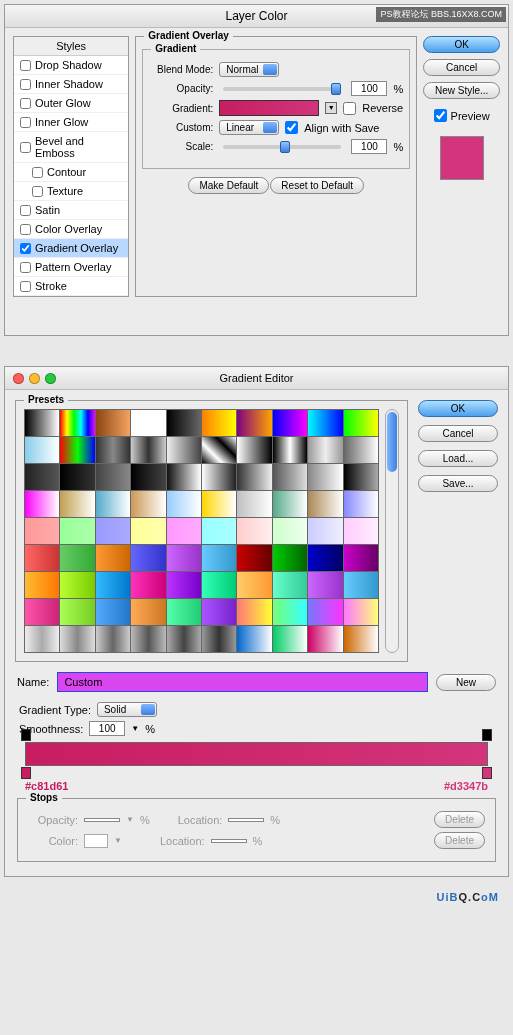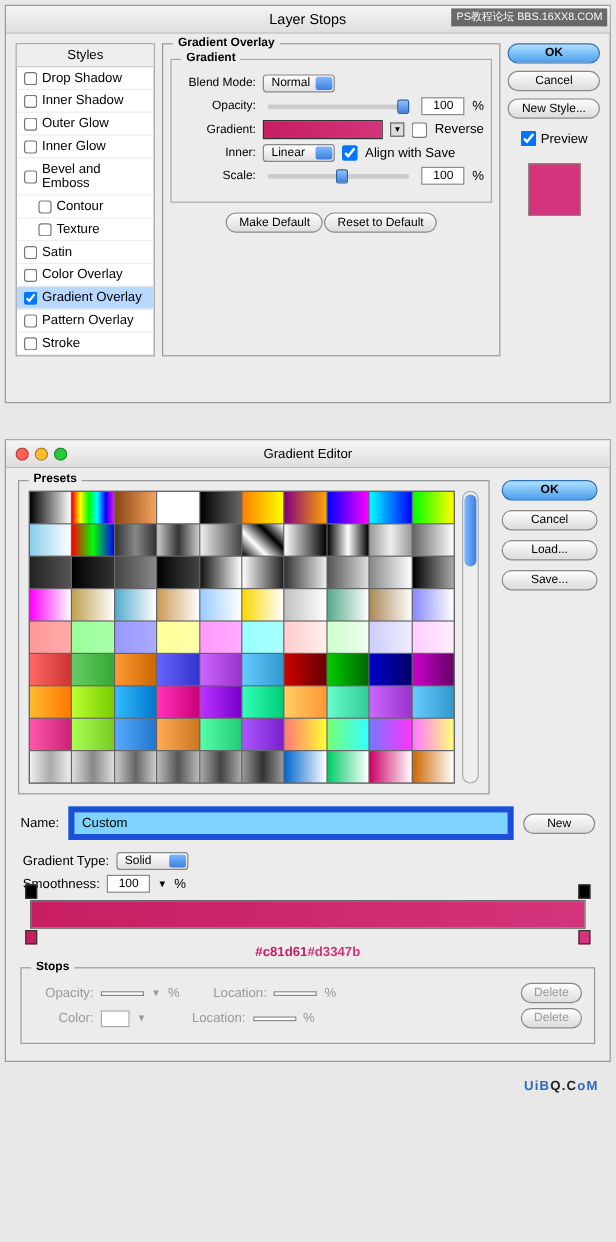--- a/index.html
+++ b/index.html
@@ -23,60 +23,60 @@
 .select::after { content: ""; position: absolute; right: 1px; top: 1px; bottom: 1px; width: 14px; background: linear-gradient(#7fb8ff,#3d7fe0); border-radius: 2px; }
 .slider { flex: 1; height: 4px; background: #ccc; border-radius: 2px; position: relative; margin: 0 4px; }
 .slider .thumb { position: absolute; top: -4px; width: 10px; height: 12px; background: linear-gradient(#8fc4ff,#3d7fe0); border: 1px solid #2a5ca0; border-radius: 2px; }
 .numbox { width: 36px; border: 1px solid #888; background: #fff; padding: 1px 3px; font-size: 10px; text-align: center; }
 .swatch { width: 100px; height: 16px; border: 1px solid #333; background: linear-gradient(90deg,#c81d61,#d3347b); }
 .swatch-arrow { width: 12px; height: 12px; border: 1px solid #666; background: #ddd; font-size: 8px; text-align: center; line-height: 10px; }
 .angle-dial { width: 28px; height: 28px; border: 1px solid #888; border-radius: 50%; background: #f5f5f5; position: relative; }
 .angle-dial::after { content: ""; position: absolute; left: 50%; top: 50%; width: 12px; height: 1px; background: #333; transform-origin: left; transform: rotate(-90deg); }
 .btn { background: linear-gradient(#fdfdfd,#dcdcdc); border: 1px solid #888; border-radius: 10px; padding: 2px 10px; font-size: 10px; text-align: center; }
 .side-btns { display: flex; flex-direction: column; gap: 6px; width: 86px; align-items: stretch; }
-.btn.primary { background: linear-gradient(#aee0ff,#4d9fee); border-color: #2d6fb0; font-weight: bold; }
+.btn.primary { background: linear-gradient(#aee0ff,#4d9fee); border-color: #2d6fb0; font-weight: normal; }
 .preview-swatch { width: 44px; height: 44px; background: #d3347b; border: 1px solid #888; margin-top: 8px; align-self: center; }
 .prev-row { display: flex; align-items: center; gap: 4px; margin-top: 4px; justify-content: center; }
 
 
 .d2 { margin-top: 30px; }
 .mac-lights { position: absolute; left: 8px; top: 6px; display: flex; gap: 5px; }
 .light { width: 11px; height: 11px; border-radius: 50%; border: 1px solid rgba(0,0,0,.3); }
 .light.r { background: #ff5f56; } .light.y { background: #ffbd2e; } .light.g { background: #27c93f; }
 .d2-body { padding: 10px; }
 .presets-box { border: 1px solid #999; padding: 8px; position: relative; display: flex; gap: 6px; }
 .preset-grid { display: grid; grid-template-columns: repeat(10, 1fr); gap: 1px; background: #666; border: 1px solid #666; flex: 1; }
 .preset-grid div { height: 26px; }
 .scrollbar { width: 14px; background: #eee; border: 1px solid #aaa; border-radius: 7px; position: relative; }
 .scrollbar .thumb2 { position: absolute; top: 2px; left: 1px; right: 1px; height: 60px; background: linear-gradient(90deg,#7fb8ff,#3d7fe0); border-radius: 6px; }
 .d2-side { display: flex; flex-direction: column; gap: 8px; width: 80px; }
 .d2-top { display: flex; gap: 10px; }
 .name-row { display: flex; align-items: center; gap: 8px; margin: 10px 2px; }
-.name-row input { flex: 1; border: 5px solid #1d4ed8; padding: 3px 6px; background: #7dd3fc; font-size: 11px; }
+.name-row input { flex: 1; border: 1px solid #1d4ed8; padding: 3px 6px; background: #d946ef; font-size: 11px; }
 .grad-preview { height: 24px; border: 1px solid #666; background: linear-gradient(90deg,#c81d61,#d3347b); position: relative; margin: 6px 10px 2px; }
 .stop-marker { position: absolute; width: 10px; height: 12px; border: 1px solid #333; bottom: -14px; }
 .stop-marker.l { left: -5px; background: #c81d61; }
 .stop-marker.r { right: -5px; background: #d3347b; }
 .stop-marker.top { top: -14px; bottom: auto; background: #000; }
-.hex-row { display: flex; justify-content: center; margin: 14px 10px 6px; color: #c81d61; font-weight: bold; font-size: 12px; }
+.hex-row { display: flex; justify-content: space-between; margin: 14px 10px 6px; color: #c81d61; font-weight: bold; font-size: 12px; }
 .hex-row .rr { color: #d3347b; }
 .stops-box { border: 1px solid #999; padding: 8px 10px; margin: 4px 2px; position: relative; }
 .stop-row { display: flex; align-items: center; gap: 6px; margin: 4px 0; color: #999; }
 .stop-row .lbl2 { width: 50px; text-align: right; }
 .mini-swatch { width: 24px; height: 14px; border: 1px solid #aaa; background: #fff; }
 .footer-logo { text-align: right; padding: 6px 14px; font-size: 16px; font-weight: bold; color: #2a6bbd; letter-spacing: 1px; }
 .footer-logo .c { color: #222; margin-top: 22px; }
 </style>
 </head>
 <body>
 
 <div class="dialog">
   <div class="watermark">PS教程论坛
 BBS.16XX8.COM</div>
-  <div class="titlebar">Layer Stops</div>
+  <div class="titlebar">Layer Color</div>
   <div class="d1-body">
     <div class="styles-panel">
       <div class="styles-head">Styles</div>
       <div id="styles-items">
           <div class="style-item">
             <input type="checkbox" style="">
             <span>Drop Shadow</span>
           </div>
           <div class="style-item">
             <input type="checkbox" style="">
@@ -141,21 +141,21 @@
           <span>%</span>
         </div>
         <div class="row">
           <span class="lbl">Gradient:</span>
           <div class="swatch"></div>
           <div class="swatch-arrow">▾</div>
           <input type="checkbox" style="">
           <span>Reverse</span>
         </div>
         <div class="row">
-          <span class="lbl">Inner:</span>
+          <span class="lbl">Custom:</span>
           <div class="select">Linear</div>
           <input type="checkbox" checked="" style="">
           <span>Align with Save</span>
         </div>
         <div class="row">
           <span class="lbl">Scale:</span>
           <div class="slider">
               <div class="thumb" style="left:48%"></div>
             </div>
           <div class="numbox">100</div>

